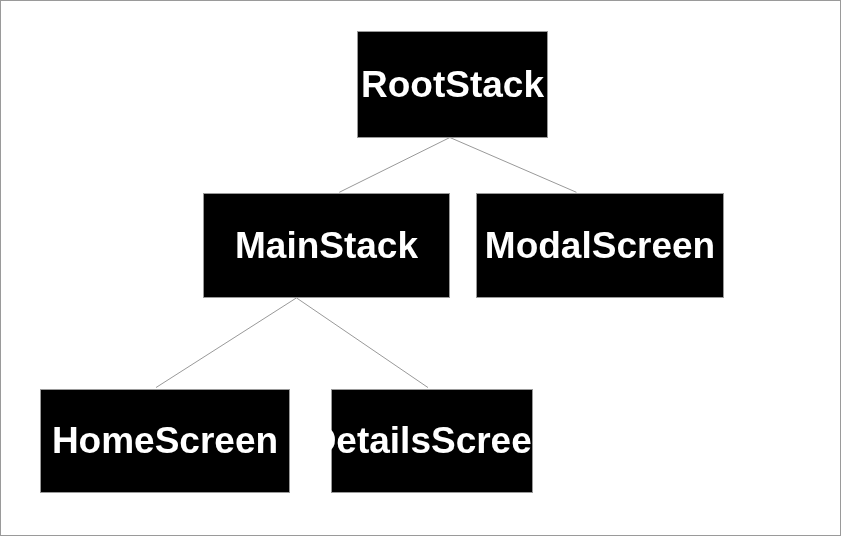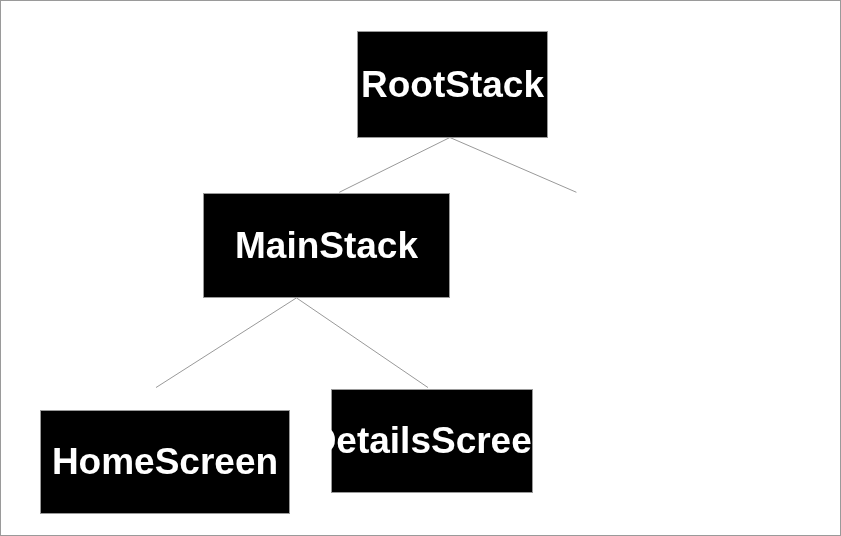--- a/index.html
+++ b/index.html
@@ -50,19 +50,22 @@
       <line x1="296" y1="298" x2="155" y2="388" stroke="#999999" stroke-width="1"></line>
       <line x1="296" y1="298" x2="428" y2="388" stroke="#999999" stroke-width="1"></line>
     </svg>
 
   <div class="node" style="left: 356px; top: 30px; width: 191px; height: 107px; background: rgb(0, 0, 0); border-color: rgb(153, 153, 153); color: rgb(255, 255, 255);">
       <span>RootStack</span>
     </div>
   <div class="node" style="left: 186px; top: 192px; width: 247px; height: 105px; background: rgb(0, 0, 0); border-color: rgb(153, 153, 153); color: rgb(255, 255, 255); margin-left: 16px;">
       <span>MainStack</span>
     </div>
-  <div class="node" style="left: 39px; top: 388px; width: 250px; height: 104px; background: rgb(0, 0, 0); border-color: rgb(153, 153, 153); color: rgb(255, 255, 255); margin-top: 21px;">
+  <div class="node" style="left: 475px; top: 192px; width: 248px; height: 105px; background: rgb(0, 0, 0); border-color: rgb(153, 153, 153); color: rgb(255, 255, 255);">
+      <span>ModalScreen</span>
+    </div>
+  <div class="node" style="left: 39px; top: 388px; width: 250px; height: 104px; background: rgb(0, 0, 0); border-color: rgb(153, 153, 153); color: rgb(255, 255, 255);">
       <span>HomeScreen</span>
     </div>
   <div class="node" style="left: 330px; top: 388px; width: 202px; height: 104px; background: rgb(0, 0, 0); border-color: rgb(153, 153, 153); color: rgb(255, 255, 255);">
       <span>DetailsScreen</span>
     </div>
 </div>
 
 </body></html>

